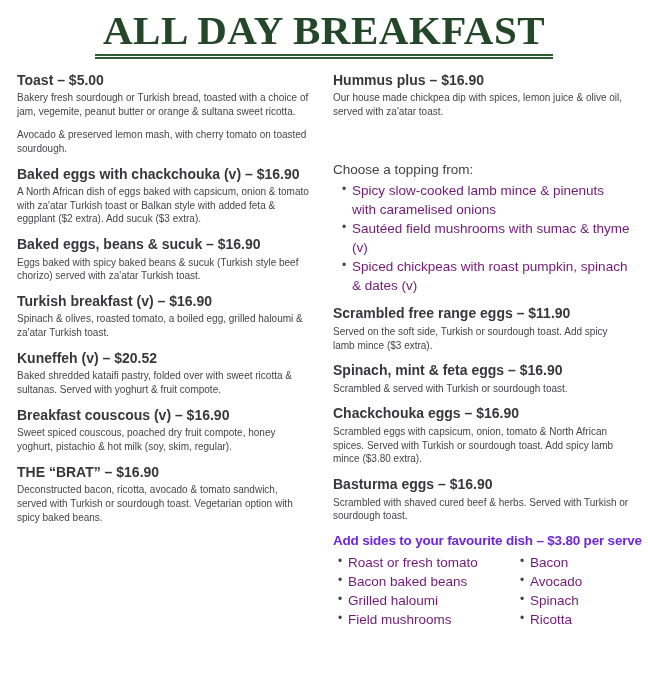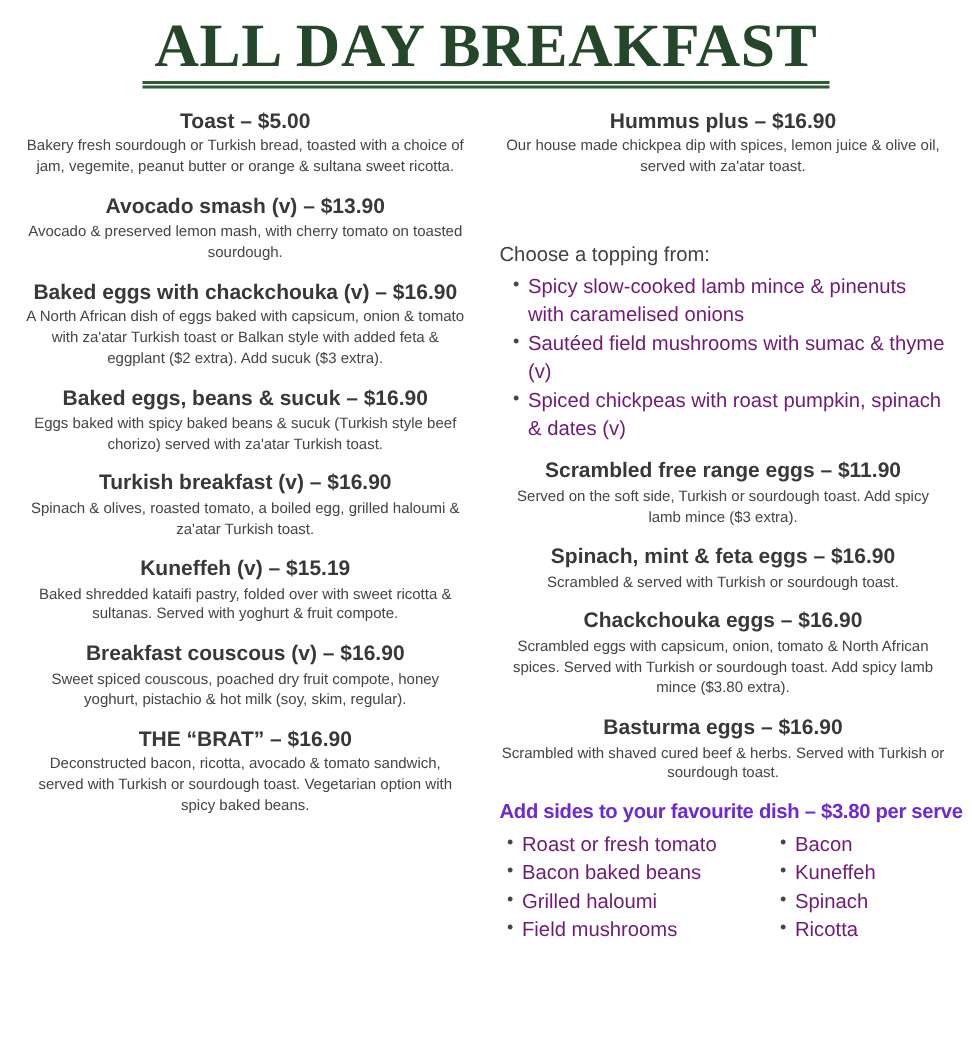--- a/index.html
+++ b/index.html
@@ -32,21 +32,21 @@
     border-bottom: 5px double #2e5c33;
     padding: 0 8px 3px 8px;
   }
   .columns {
     display: flex;
     gap: 23px;
   }
   .col-left  { width: 293px; flex: 0 0 293px; }
   .col-right { width: 298px; flex: 1; }
 
-  .item { margin-bottom: 9px; text-align: center; }
+  .item { margin-bottom: 9px; }
   .item-heading {
     font-size: 14px;
     font-weight: 700;
     color: #38383b;
     margin: 0 0 1px 0;
     line-height: 1.38;
   }
   .item-desc {
     font-size: 10px;
     line-height: 1.38;
@@ -108,41 +108,40 @@
   <div class="columns">
 
     <div class="col-left">
 
       <div class="item">
         <h3 class="item-heading">Toast – $5.00</h3>
         <p class="item-desc">Bakery fresh sourdough or Turkish bread, toasted with a choice of jam, vegemite, peanut butter or orange &amp; sultana sweet ricotta.</p>
       </div>
 
       <div class="item">
-        <h3 class="item-heading">Avocado smash (v) – $13.90</h3>
         <p class="item-desc">Avocado &amp; preserved lemon mash, with cherry tomato on toasted sourdough.</p>
       </div>
 
       <div class="item">
         <h3 class="item-heading">Baked eggs with chackchouka (v) – $16.90</h3>
         <p class="item-desc">A North African dish of eggs baked with capsicum, onion &amp; tomato with za'atar Turkish toast or Balkan style with added feta &amp; eggplant ($2 extra). Add sucuk ($3 extra).</p>
       </div>
 
       <div class="item">
         <h3 class="item-heading">Baked eggs, beans &amp; sucuk – $16.90</h3>
         <p class="item-desc">Eggs baked with spicy baked beans &amp; sucuk (Turkish style beef chorizo) served with za'atar Turkish toast.</p>
       </div>
 
       <div class="item">
         <h3 class="item-heading">Turkish breakfast (v) – $16.90</h3>
         <p class="item-desc">Spinach &amp; olives, roasted tomato, a boiled egg, grilled haloumi &amp; za'atar Turkish toast.</p>
       </div>
 
       <div class="item">
-        <h3 class="item-heading">Kuneffeh (v) – $15.19</h3>
+        <h3 class="item-heading">Kuneffeh (v) – $20.52</h3>
         <p class="item-desc">Baked shredded kataifi pastry, folded over with sweet ricotta &amp; sultanas. Served with yoghurt &amp; fruit compote.</p>
       </div>
 
       <div class="item">
         <h3 class="item-heading">Breakfast couscous (v) – $16.90</h3>
         <p class="item-desc">Sweet spiced couscous, poached dry fruit compote, honey yoghurt, pistachio &amp; hot milk (soy, skim, regular).</p>
       </div>
 
       <div class="item">
         <h3 class="item-heading">THE “BRAT” – $16.90</h3>
@@ -192,21 +191,21 @@
         <div class="sides-cols">
           <ul class="bullets sides-col1">
             <li>Roast or fresh tomato</li>
             <li>Bacon baked beans</li>
             <li>Grilled haloumi</li>
             <li>Field mushrooms</li>
 
           </ul>
           <ul class="bullets sides-col2">
             <li>Bacon</li>
-            <li>Kuneffeh</li>
+            <li>Avocado</li>
             <li>Spinach</li>
             <li>Ricotta</li>
           </ul>
         </div>
       </div>
 
     </div>
 
   </div>
 </div>

